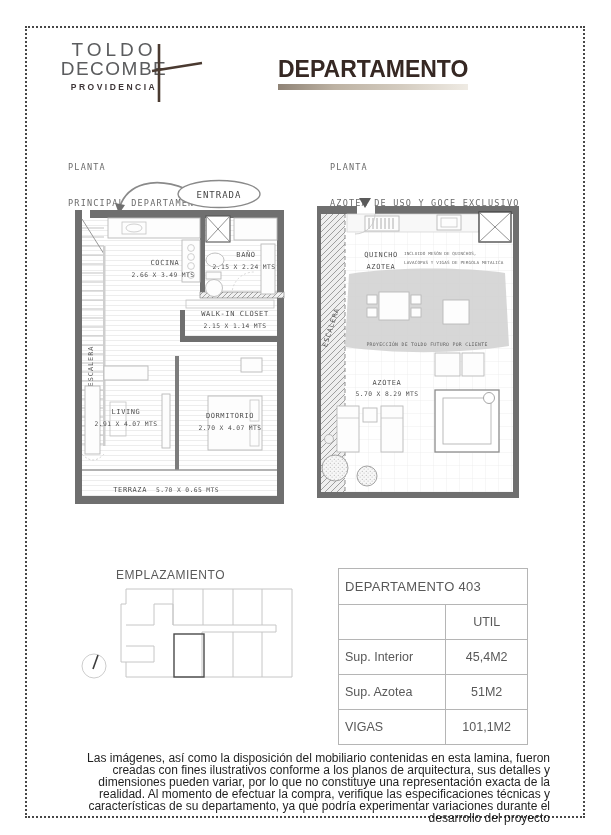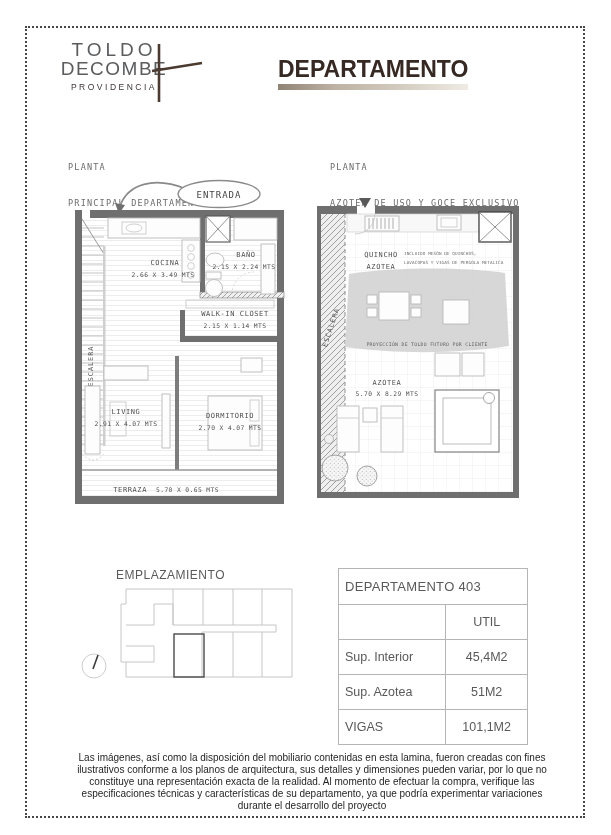--- a/index.html
+++ b/index.html
@@ -8,21 +8,21 @@
   .abs { position: absolute; }
   svg { overflow: visible; display:block; }
 
   
   #page-frame { left:25px; top:26px; width:560px; height:792px; border:2px dotted #474747; }
 
   
   #logo { left:40px; top:40px; width:148px; text-align:center; color:#5b5c5e; }
   #logo .l1 { font-size:19px; letter-spacing:4px; line-height:19px; }
   #logo .l2 { font-size:19px; letter-spacing:1.5px; line-height:19px; }
-  #logo .sub { font-size:8.5px; font-weight:normal; letter-spacing:2.5px; color:#3d3537; margin-top:4px; }
+  #logo .sub { font-size:8.5px; font-weight:bold; letter-spacing:2.5px; color:#3d3537; margin-top:4px; }
 
   
   #header-title { left:278px; top:49px; display:flex; align-items:flex-start; }
   #dep-label-wrap { margin-top:8px; }
   #dep-label { font-size:23px; font-weight:bold; color:#362823; letter-spacing:0px; line-height:24px; }
   #dep-underline { margin-top:3px; height:6px; width:100%;
       background:linear-gradient(90deg,#8f8376 0%,#bdb2a3 30%,#d4ccc0 65%,#efebe4 100%); }
   #dep-number { font-size:47px; font-weight:bold; color:#362823; line-height:44px; margin-left:9px; letter-spacing:-1px; }
 
   
@@ -50,21 +50,21 @@
 
   
   #surface-table { left:338px; top:568px; width:190px; border-collapse:collapse; color:#595959;
       font-size:12.5px; }
   #surface-table td, #surface-table th { border:1px solid #b5b5b5; height:19px; padding:10px 6px;
       font-weight:normal; text-align:left; }
   #surface-table .title-cell { font-size:13px; height:22px; letter-spacing:0.3px; }
   #surface-table .val { text-align:center; }
 
   
-  #footer { left:68px; top:752px; width:488px; text-align:center; font-size:10px; line-height:12px;
+  #footer { left:62px; top:752px; width:488px; text-align:right; font-size:12px; line-height:12px;
       color:#1f1f1f; }
 </style>
 </head>
 <body>
 
 <div class="abs" id="page-frame"></div>
 
 <div class="abs" id="logo">
   <div class="l1">TOLDO</div>
   <div class="l2">DECOMBE</div>

